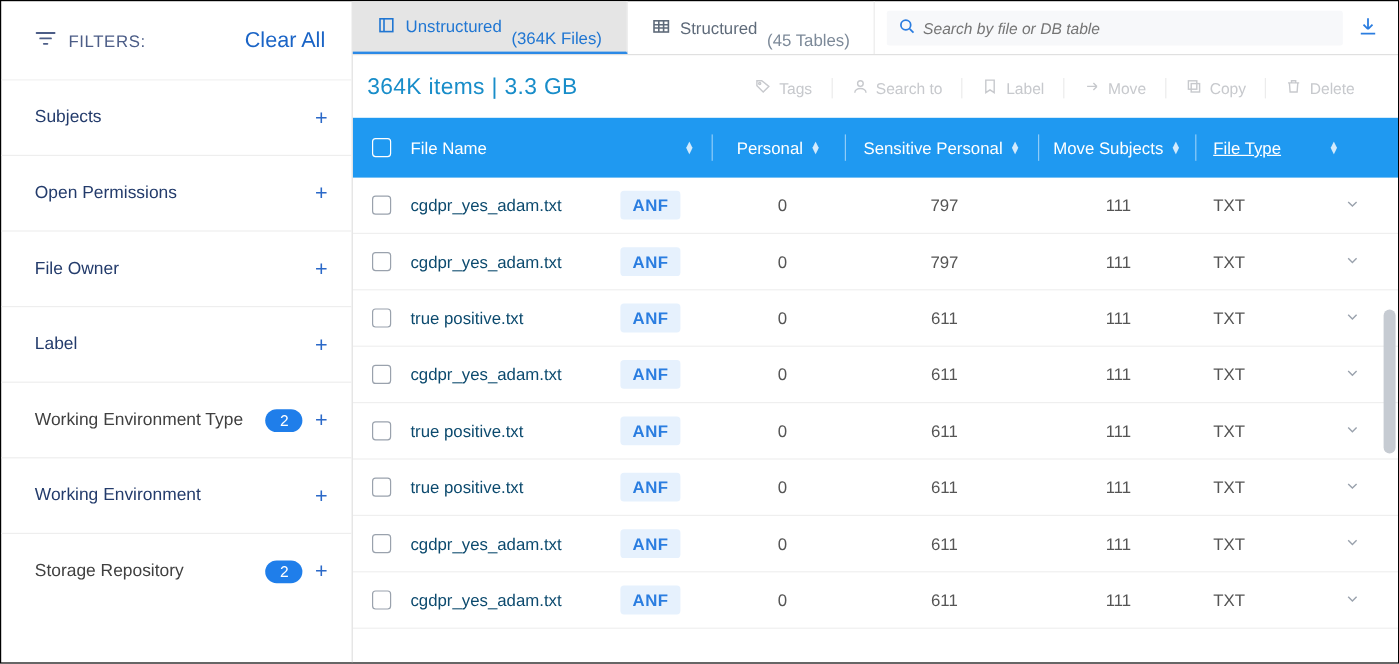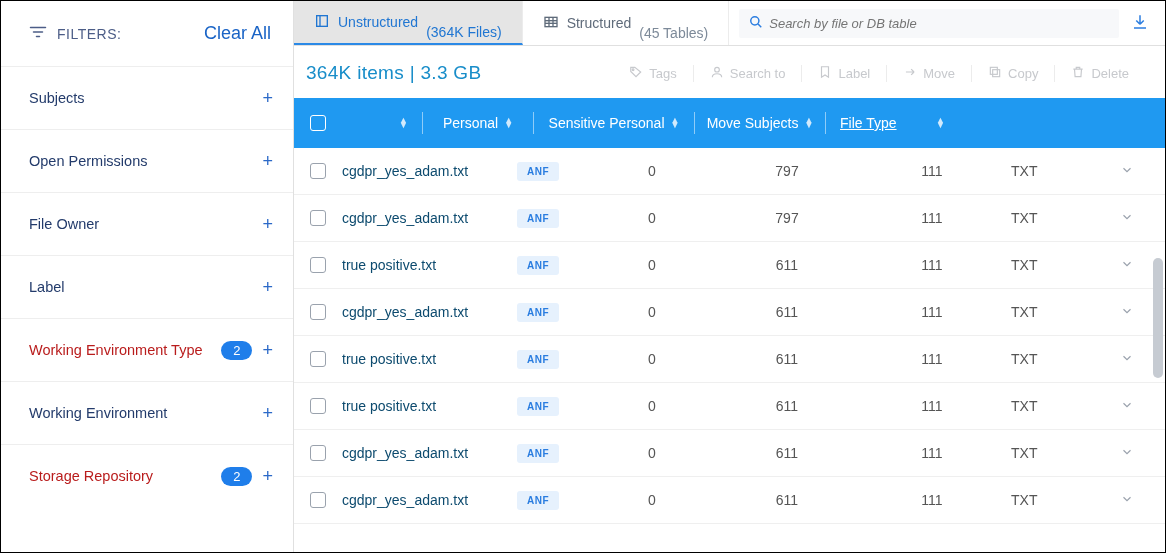--- a/index.html
+++ b/index.html
@@ -67,21 +67,21 @@
       justify-content: space-between;
       padding: 0 20px 0 28px;
       height: 63px;
       border-top: 1px solid #eee;
       cursor: pointer;
     }
     .filter-item .label {
       color: #233b6b;
       font-size: 14.5px;
     }
-    .filter-item.active .label { color: #b91c1c; font-weight: 500; }
+    .filter-item.active .label { color: #404040; font-weight: 500; }
     .filter-item .right {
       display: flex;
       align-items: center;
       gap: 10px;
     }
     .badge {
       background: #1f7eea;
       color: #fff;
       border-radius: 12px;
       padding: 2px 12px;
@@ -241,21 +241,21 @@
       background: #fff;
       display: inline-block;
       cursor: pointer;
     }
     .thead .checkbox { border-color: #fff; background: transparent; }
     .filename { color: #0c4a6e; font-size: 14px; }
     .tag-anf {
       display: inline-block;
       background: #e6f1fd;
       color: #2a7de0;
-      font-size: 10px;
+      font-size: 14px;
       font-weight: 700;
       letter-spacing: .5px;
       padding: 4px 10px;
       border-radius: 3px;
     }
     .cell-num { color: #555; font-size: 14px; }
     .chev {
       color: #9aa2ad;
       cursor: pointer;
     }
@@ -421,20 +421,23 @@
           <span>Delete</span>
         </div>
       </div>
     </div>
 
     <div class="table-wrap">
       <div class="thead">
         <div class="col-check">
             <span class="checkbox"></span>
           </div>
+        <div class="th col-name">
+          <span>File Name</span>
+        </div>
         <div class="th-sort col-tag" style="text-align:right; padding-right:14px;">▲<br>▼</div>
         <div class="divider"></div>
         <div class="th col-personal center">
           <span>Personal</span>
           <span class="th-sort">▲<br>▼</span>
         </div>
         <div class="divider"></div>
         <div class="th col-sens center">
           <span>Sensitive Personal</span>
           <span class="th-sort">▲<br>▼</span>

